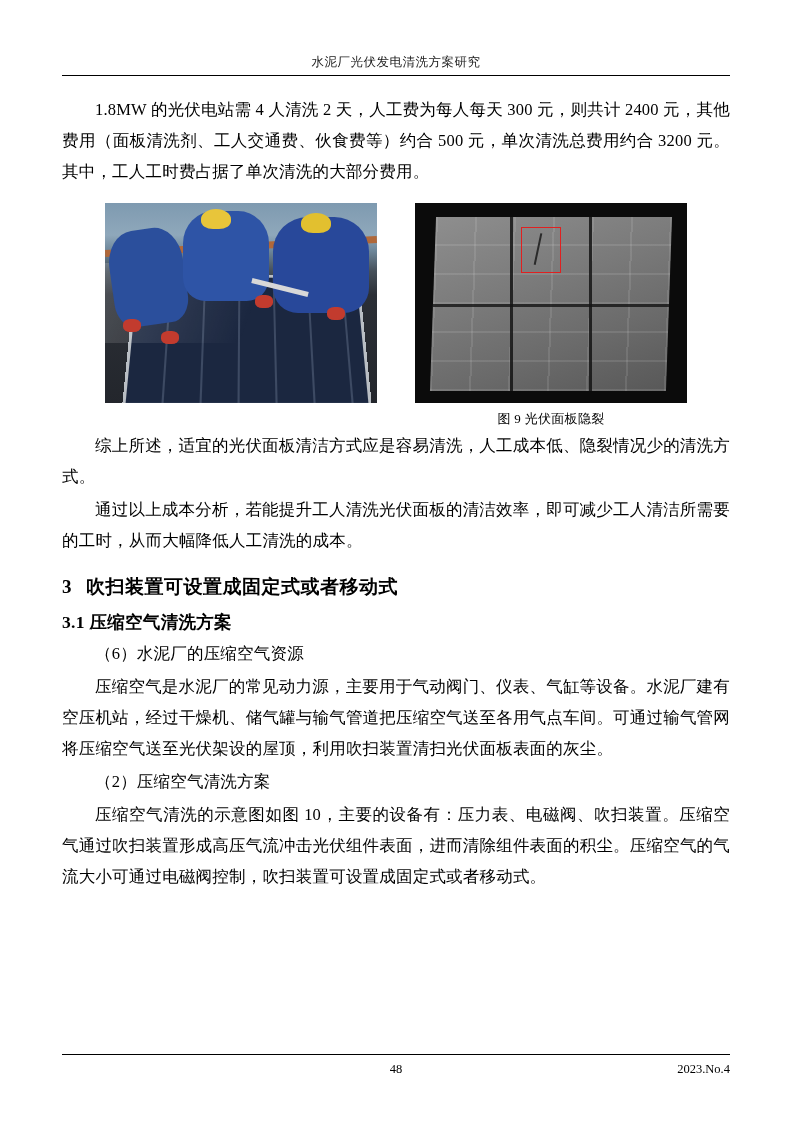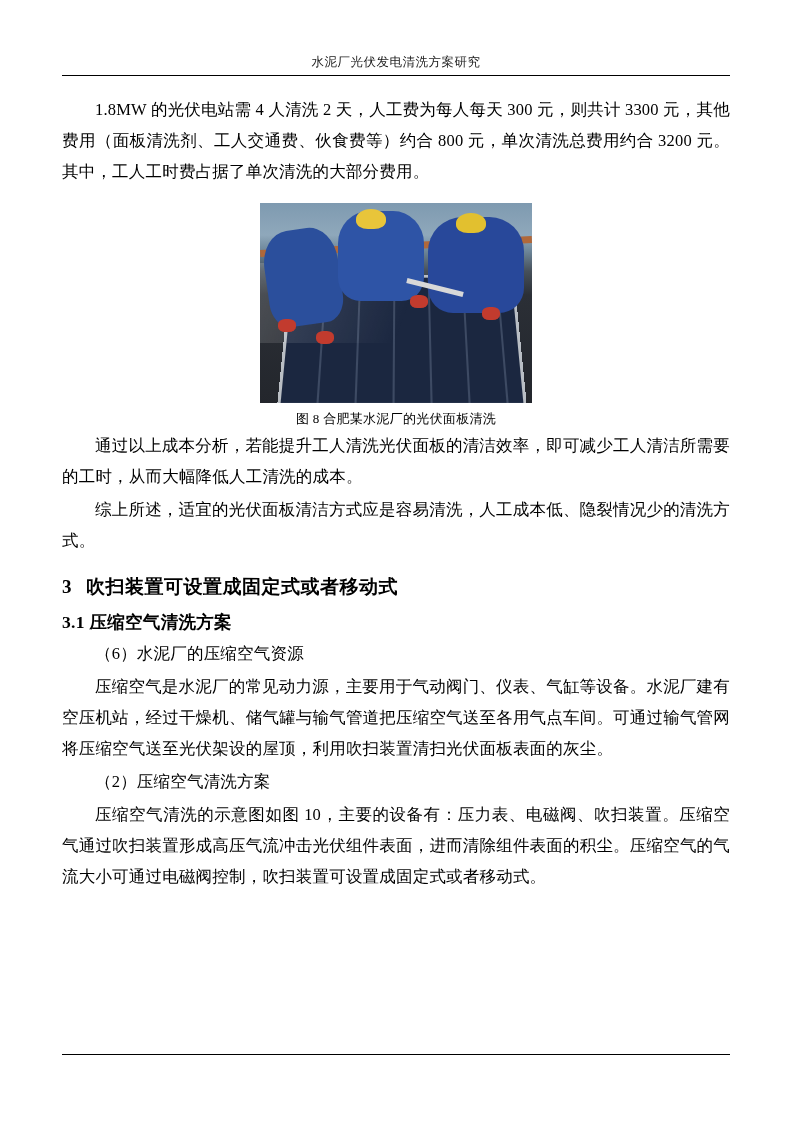--- a/index.html
+++ b/index.html
@@ -238,57 +238,71 @@
 </head>
 <body>
 
 <div class="page">
 
   <div class="content">
 
     <div class="running-header">水泥厂光伏发电清洗方案研究</div>
     <div class="header-rule"></div>
 
-    <p class="body-par indent">1.8MW 的光伏电站需 4 人清洗 2 天，人工费为每人每天 300 元，则共计 3300 元，其他费用（面板清洗剂、工人交通费、伙食费等）约合 800 元，单次清洗总费用约合 3200 元。其中，工人工时费占据了单次清洗的大部分费用。</p>
+    <p class="body-par indent">1.8MW 的光伏电站需 4 人清洗 2 天，人工费为每人每天 300 元，则共计 2400 元，其他费用（面板清洗剂、工人交通费、伙食费等）约合 500 元，单次清洗总费用约合 3200 元。其中，工人工时费占据了单次清洗的大部分费用。</p>
 
     <div class="figure-row">
 
       <div class="figure">
         <div class="fig-img fig8">
           <div class="rail"></div>
           <div class="panel"></div>
           <div class="sheen"></div>
           <div class="worker w1"></div>
           <div class="worker w2"></div>
           <div class="worker w3"></div>
           <div class="helmet h1"></div>
           <div class="helmet h2"></div>
           <div class="glove g1"></div>
           <div class="glove g2"></div>
           <div class="glove g3"></div>
           <div class="glove g4"></div>
           <div class="squeegee"></div>
         </div>
-        <div class="fig-caption">图 8  合肥某水泥厂的光伏面板清洗</div>
       </div>
 
+      <div class="figure">
+        <div class="fig-img fig9">
+          <div class="module"></div>
+          <div class="vstrip" style="left:95px"></div>
+          <div class="vstrip" style="left:174px"></div>
+          <div class="hstrip" style="top:101px"></div>
+          <div class="crack"></div>
+          <div class="crack-box"></div>
+        </div>
+        <div class="fig-caption">图 9  光伏面板隐裂</div>
+      </div>
 
     </div>
 
+    <p class="body-par indent">综上所述，适宜的光伏面板清洁方式应是容易清洗，人工成本低、隐裂情况少的清洗方式。</p>
     <p class="body-par indent">通过以上成本分析，若能提升工人清洗光伏面板的清洁效率，即可减少工人清洁所需要的工时，从而大幅降低人工清洗的成本。</p>
-    <p class="body-par indent">综上所述，适宜的光伏面板清洁方式应是容易清洗，人工成本低、隐裂情况少的清洗方式。</p>
 
     <h2 class="sec">
       <span class="num">3</span><span>吹扫装置可设置成固定式或者移动式</span>
     </h2>
 
     <h3 class="subsec">3.1 压缩空气清洗方案</h3>
 
     <p class="body-par indent">（6）水泥厂的压缩空气资源</p>
     <p class="body-par indent">压缩空气是水泥厂的常见动力源，主要用于气动阀门、仪表、气缸等设备。水泥厂建有空压机站，经过干燥机、储气罐与输气管道把压缩空气送至各用气点车间。可通过输气管网将压缩空气送至光伏架设的屋顶，利用吹扫装置清扫光伏面板表面的灰尘。</p>
     <p class="body-par indent">（2）压缩空气清洗方案</p>
     <p class="body-par indent">压缩空气清洗的示意图如图 10，主要的设备有：压力表、电磁阀、吹扫装置。压缩空气通过吹扫装置形成高压气流冲击光伏组件表面，进而清除组件表面的积尘。压缩空气的气流大小可通过电磁阀控制，吹扫装置可设置成固定式或者移动式。</p>
 
   </div>
 
   <div class="footer-rule"></div>
+  <div class="footer">
+    <div class="page-no">48</div>
+    <div class="issue">2023.No.4</div>
+  </div>
 
 </div>
 
 </body></html>

